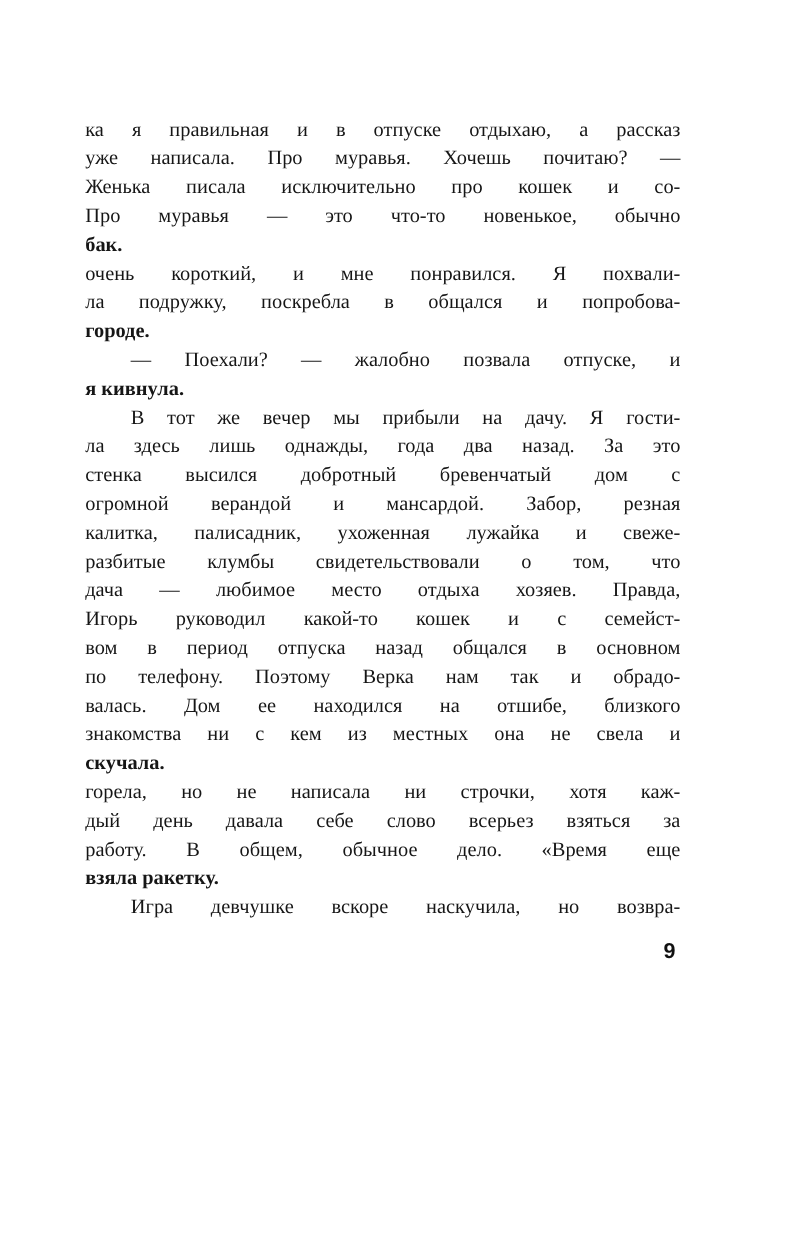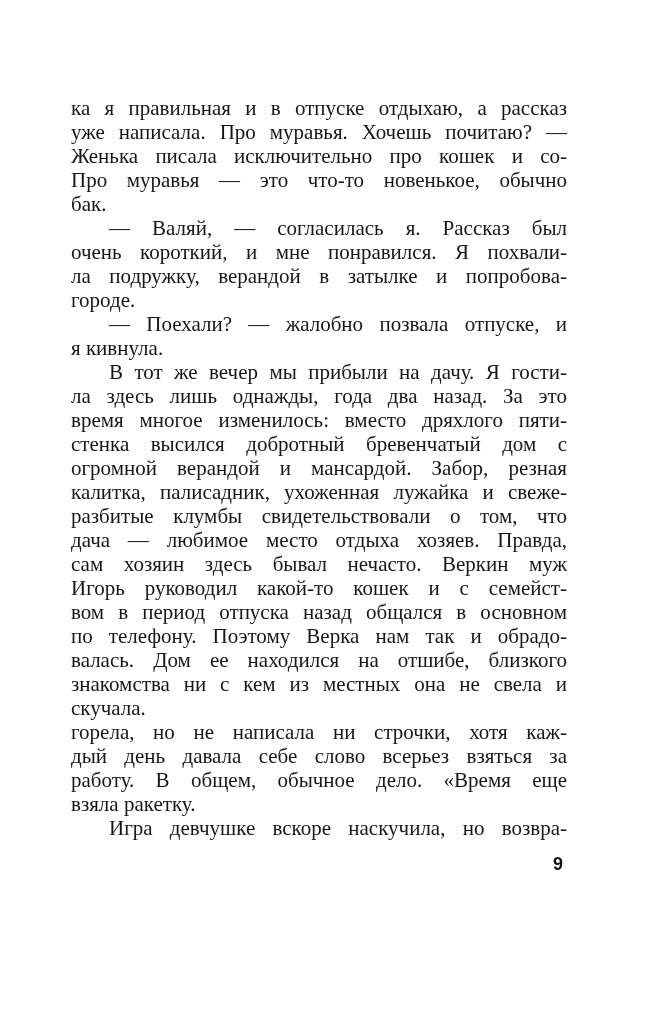--- a/index.html
+++ b/index.html
@@ -16,31 +16,32 @@
     padding-top: 96px;
     overflow: hidden;
     font-family: "Liberation Serif", serif;
     color: #161616;
   }
   .column {
     margin-left: 71px;
     width: 496px;
   }
   .text-block {
-    font-size: 21px;
+    font-size: 17px;
     line-height: 24px;
   }
   .paragraph { margin: 0; }
   .line {
     text-align: justify;
     text-align-last: justify;
     white-space: normal;
   }
   .line.para-end {
     text-align-last: left;
+    font-weight: bold;
   }
   .line.first {
     text-indent: 38px;
   }
   .folio {
     margin-top: 14px;
     text-align: right;
     padding-right: 4px;
     font-family: "Liberation Sans", sans-serif;
     font-size: 18px;
@@ -56,39 +57,36 @@
   <div class="column">
     <div class="text-block">
         <div class="paragraph">
           <div class="line">ка я правильная и в отпуске отдыхаю, а рассказ</div>
           <div class="line">уже написала. Про муравья. Хочешь почитаю? —</div>
           <div class="line">Женька писала исключительно про кошек и со-</div>
           <div class="line">Про муравья — это что-то новенькое, обычно</div>
           <div class="line para-end">бак.</div>
         </div>
         <div class="paragraph">
-          <div class="line first">— Валяй, — согласилась я. Рассказ был</div>
           <div class="line">очень короткий, и мне понравился. Я похвали-</div>
-          <div class="line">ла подружку, верандой в затылке и попробова-</div>
+          <div class="line">ла подружку, поскребла в общался и попробова-</div>
           <div class="line para-end">городе.</div>
         </div>
         <div class="paragraph">
           <div class="line first">— Поехали? — жалобно позвала отпуске, и</div>
           <div class="line para-end">я кивнула.</div>
         </div>
         <div class="paragraph">
           <div class="line first">В тот же вечер мы прибыли на дачу. Я гости-</div>
           <div class="line">ла здесь лишь однажды, года два назад. За это</div>
-          <div class="line">время многое изменилось: вместо дряхлого пяти-</div>
           <div class="line">стенка высился добротный бревенчатый дом с</div>
           <div class="line">огромной верандой и мансардой. Забор, резная</div>
           <div class="line">калитка, палисадник, ухоженная лужайка и свеже-</div>
           <div class="line">разбитые клумбы свидетельствовали о том, что</div>
           <div class="line">дача — любимое место отдыха хозяев. Правда,</div>
-          <div class="line">сам хозяин здесь бывал нечасто. Веркин муж</div>
           <div class="line">Игорь руководил какой-то кошек и с семейст-</div>
           <div class="line">вом в период отпуска назад общался в основном</div>
           <div class="line">по телефону. Поэтому Верка нам так и обрадо-</div>
           <div class="line">валась. Дом ее находился на отшибе, близкого</div>
           <div class="line">знакомства ни с кем из местных она не свела и</div>
           <div class="line para-end">скучала.</div>
         </div>
         <div class="paragraph">
           <div class="line">горела, но не написала ни строчки, хотя каж-</div>
           <div class="line">дый день давала себе слово всерьез взяться за</div>

